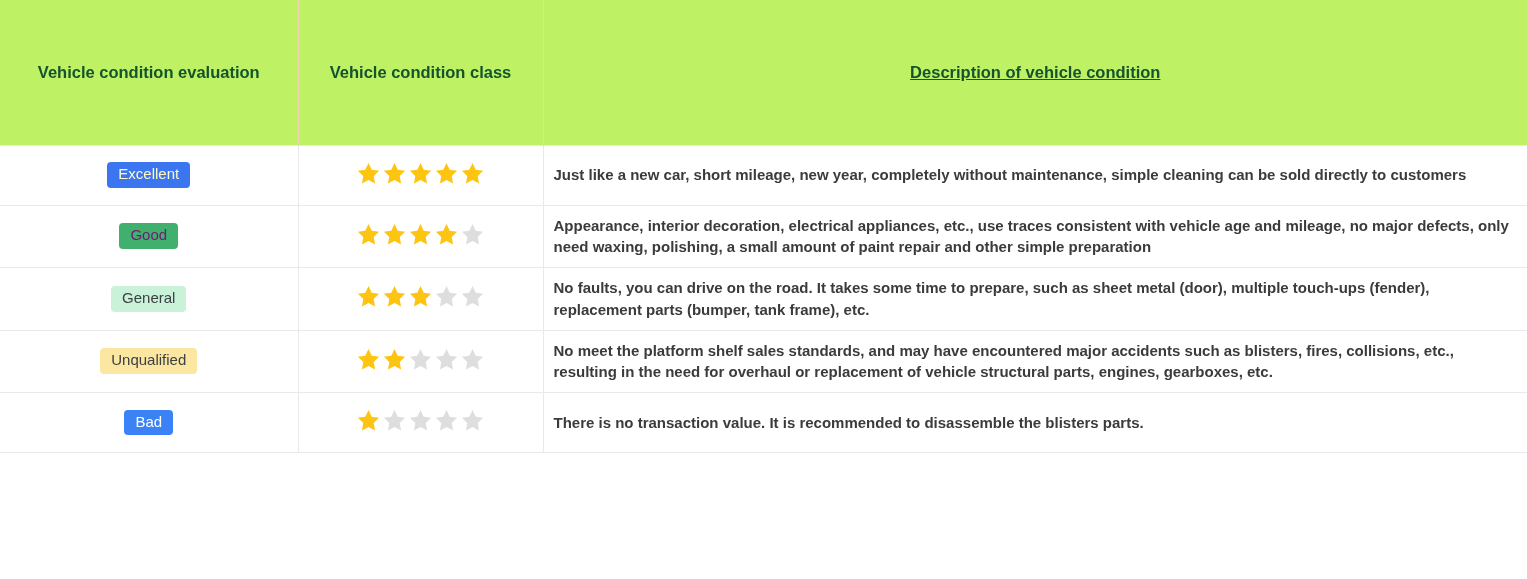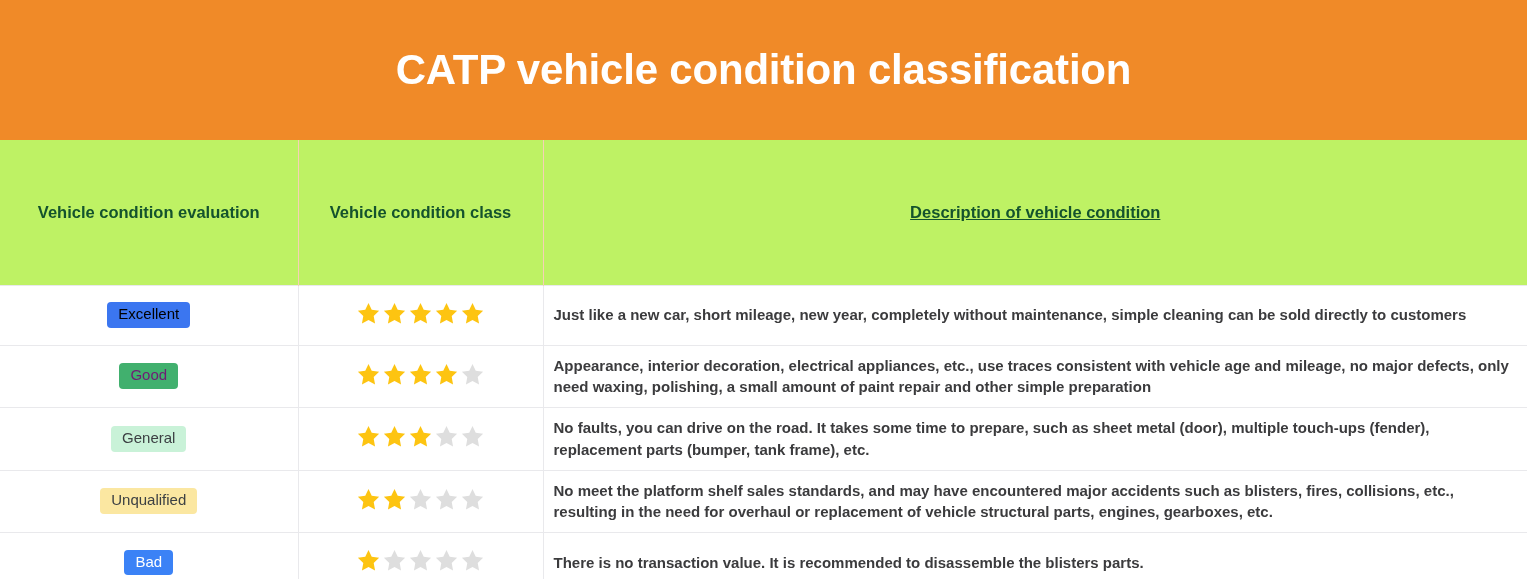--- a/index.html
+++ b/index.html
@@ -75,21 +75,21 @@
 
   
   .badge {
     display: inline-block;
     padding: 3px 11px 4px;
     border-radius: 4px;
     font-size: 15px;
     line-height: 1.25;
     white-space: nowrap;
   }
-  .badge.blue   { background: #3b76f0; color: #000000; }
+  .badge.blue   { background: #3b76f0; color: #fef9c3; }
   .badge.green  { background: #41b06e; color: #701a75; }
   .badge.mint   { background: #c9f2d8; color: #3c4043; }
   .badge.yellow { background: #fbe7a1; color: #3c4043; }
   .badge.red    { background: #3b82f6; color: #ffffff; }
 
   
   .stars {
     display: inline-flex;
     gap: 1px;
     align-items: center;
@@ -104,23 +104,20 @@
     font-size: 15px;
     color: #3b3b3d;
     line-height: 1.45;
   }
 </style>
 </head>
 <body>
 
 <div class="page">
 
-  <div class="title-banner">
-    <div class="title-text">CATP vehicle condition classification</div>
-  </div>
 
   <table class="catp">
     <colgroup>
       <col class="c1">
         <col class="c2">
         <col class="c3">
     </colgroup>
     <thead>
       <tr>
         <th>Vehicle condition evaluation</th>

